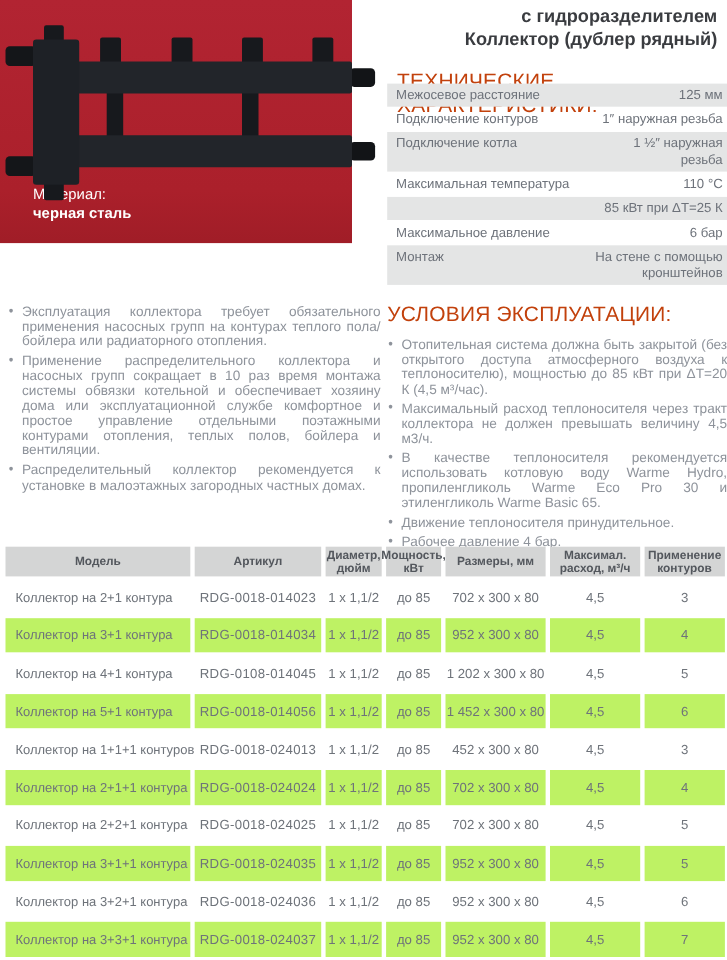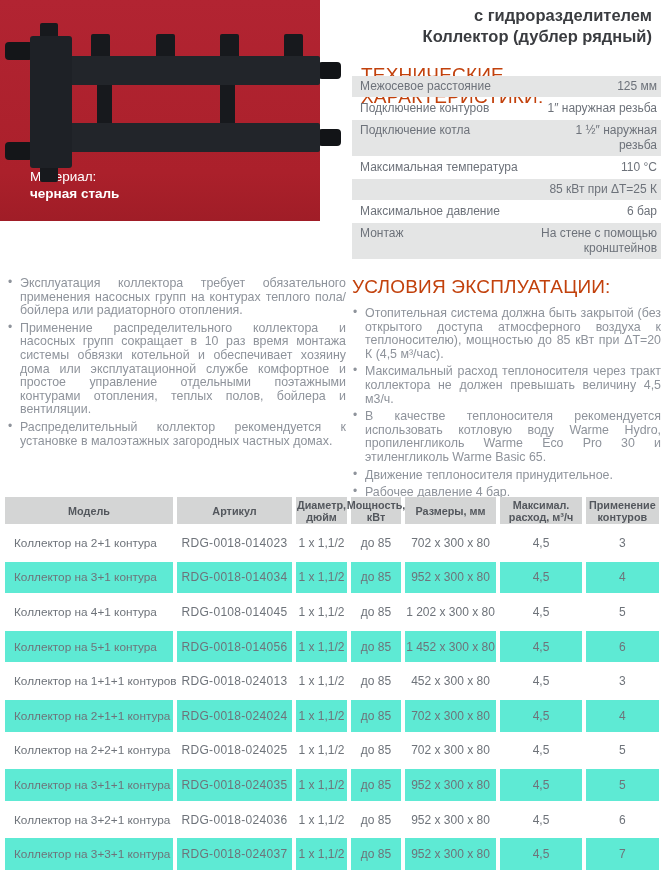--- a/index.html
+++ b/index.html
@@ -34,21 +34,21 @@
   .bullet-dot{position:absolute;left:1px;top:-1px;font-size:12px;color:#8e939b;}
   
   .models{position:absolute;left:5px;top:497px;width:651px;display:grid;
     grid-template-columns:168px 115px 51px 50px 91px 82px 1fr;
     grid-template-rows:27px repeat(10,31.6px);
     gap:3px 4px;}
   .mh{background:#d4d5d5;color:#53575d;font-weight:bold;font-size:10.8px;line-height:12px;
     display:flex;align-items:center;justify-content:center;text-align:center;padding:2px 3px;}
   .mc{background:#fff;color:#6e737a;font-size:12px;
     display:flex;align-items:center;justify-content:center;text-align:center;padding:0 2px;white-space:nowrap;}
-  .mc.alt{background:#5eead4;}
+  .mc.alt{background:#bef264;}
   .mc.c0{justify-content:flex-start;text-align:left;padding-left:9px;font-size:11.8px;}
   .mc.c1{letter-spacing:0.3px;}
 </style>
 </head>
 <body>
 
 <div class="page">
 
   <div class="photo">
     <div class="material">

